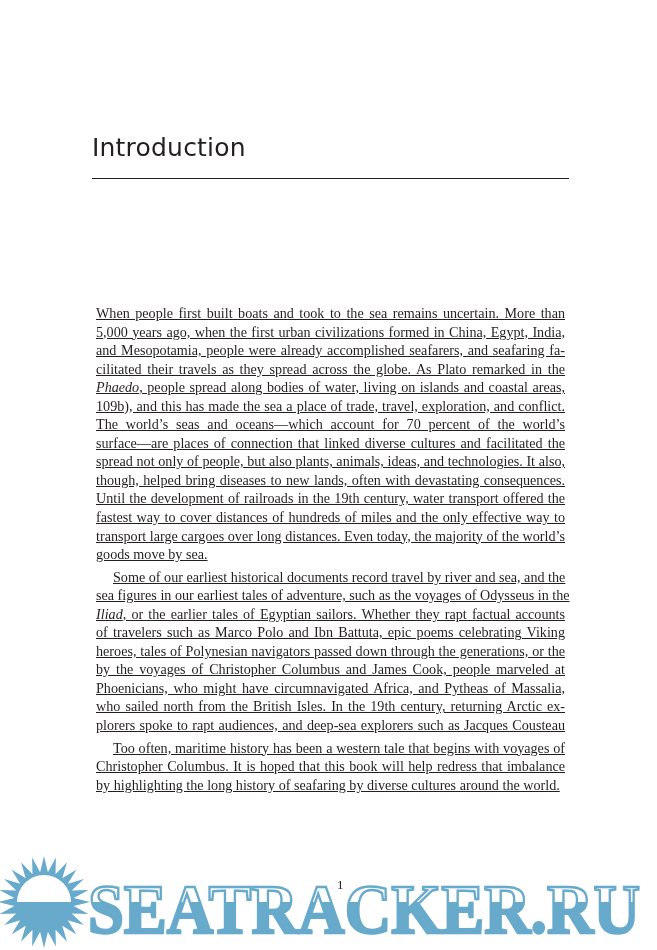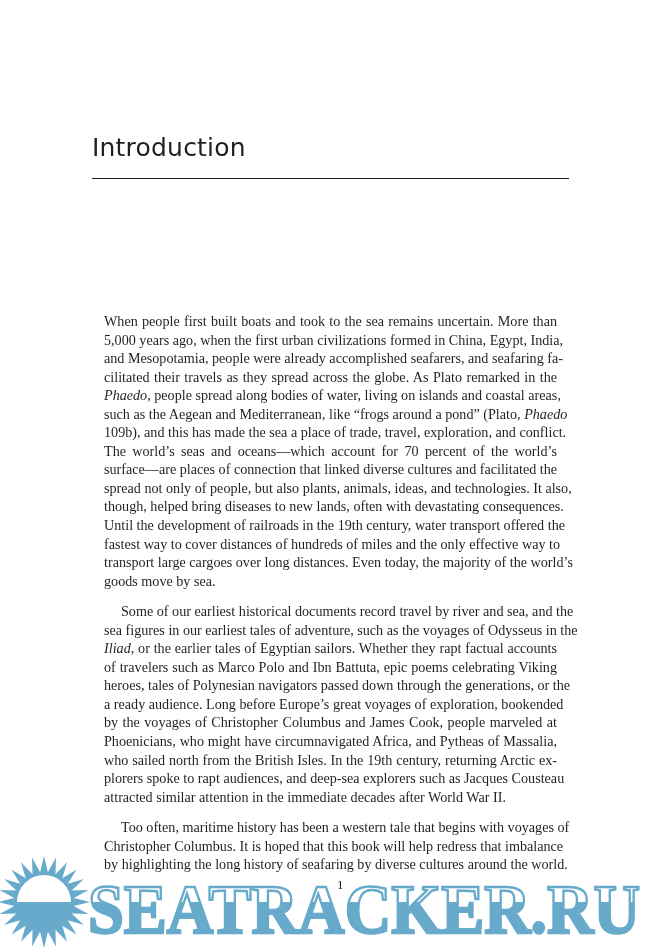--- a/index.html
+++ b/index.html
@@ -12,21 +12,21 @@
   }
   .title-rule {
     position: absolute; left: 92px; top: 178px; width: 477px; height: 0;
     border-top: 1.3px solid #231f20;
   }
   .body-text {
     position: absolute; left: 92px; top: 300px; width: 477px;
     font-family: "Liberation Serif", serif; font-size: 14.15px; line-height: 18.55px;
     color: #231f20; text-align: justify; hyphens: manual;
   }
-  .body-text p { margin: 12px; }
+  .body-text p { margin: 4px; text-decoration: underline; }
   .body-text .ln { display: block; text-align: justify; text-align-last: justify; white-space: nowrap; }
   .body-text .ln.last { text-align-last: left; }
   .body-text em { font-style: italic; }
   .page-number {
     position: absolute; left: 337px; top: 877px;
     font-family: "Liberation Serif", serif; font-size: 13px; color: #231f20; z-index: 3;
   }
   .watermark { position: absolute; left: 0; top: 853px; width: 657px; height: 97px; z-index: 2; }
 </style>
 </head>
@@ -36,43 +36,40 @@
   <h1 class="chapter-title">Introduction</h1>
   <div class="title-rule"></div>
 
   <div class="body-text" id="body-text">
       <p>
         <span class="ln"><span>When people first built boats and took to the sea remains uncertain. More than</span></span>
         <span class="ln"><span>5,000 years ago, when the first urban civilizations formed in China, Egypt, India,</span></span>
         <span class="ln"><span>and Mesopotamia, people were already accomplished seafarers, and seafaring fa-</span></span>
         <span class="ln"><span>cilitated their travels as they spread across the globe. As Plato remarked in the</span></span>
         <span class="ln"><em>Phaedo</em><span>, people spread along bodies of water, living on islands and coastal areas,</span></span>
-        <span class="ln"><span>such as the Aegean and Mediterranean, like “frogs around a pond” (Plato, </span><em>Phaedo</em></span>
         <span class="ln"><span>109b), and this has made the sea a place of trade, travel, exploration, and conflict.</span></span>
         <span class="ln"><span>The world’s seas and oceans—which account for 70 percent of the world’s</span></span>
         <span class="ln"><span>surface—are places of connection that linked diverse cultures and facilitated the</span></span>
         <span class="ln"><span>spread not only of people, but also plants, animals, ideas, and technologies. It also,</span></span>
         <span class="ln"><span>though, helped bring diseases to new lands, often with devastating consequences.</span></span>
         <span class="ln"><span>Until the development of railroads in the 19th century, water transport offered the</span></span>
         <span class="ln"><span>fastest way to cover distances of hundreds of miles and the only effective way to</span></span>
         <span class="ln"><span>transport large cargoes over long distances. Even today, the majority of the world’s</span></span>
         <span class="ln last"><span>goods move by sea.</span></span>
       </p>
       <p>
         <span class="ln" style="padding-left: 17px;"><span>Some of our earliest historical documents record travel by river and sea, and the</span></span>
         <span class="ln"><span>sea figures in our earliest tales of adventure, such as the voyages of Odysseus in the</span></span>
         <span class="ln"><em>Iliad</em><span>, or the earlier tales of Egyptian sailors. Whether they rapt factual accounts</span></span>
         <span class="ln"><span>of travelers such as Marco Polo and Ibn Battuta, epic poems celebrating Viking</span></span>
         <span class="ln"><span>heroes, tales of Polynesian navigators passed down through the generations, or the</span></span>
-        <span class="ln"><span>a ready audience. Long before Europe’s great voyages of exploration, bookended</span></span>
         <span class="ln"><span>by the voyages of Christopher Columbus and James Cook, people marveled at</span></span>
         <span class="ln"><span>Phoenicians, who might have circumnavigated Africa, and Pytheas of Massalia,</span></span>
         <span class="ln"><span>who sailed north from the British Isles. In the 19th century, returning Arctic ex-</span></span>
         <span class="ln"><span>plorers spoke to rapt audiences, and deep-sea explorers such as Jacques Cousteau</span></span>
-        <span class="ln last"><span>attracted similar attention in the immediate decades after World War II.</span></span>
       </p>
       <p>
         <span class="ln" style="padding-left: 17px;"><span>Too often, maritime history has been a western tale that begins with voyages of</span></span>
         <span class="ln"><span>Christopher Columbus. It is hoped that this book will help redress that imbalance</span></span>
         <span class="ln last"><span>by highlighting the long history of seafaring by diverse cultures around the world.</span></span>
       </p>
     </div>
 
   <div class="page-number">1</div>
 

